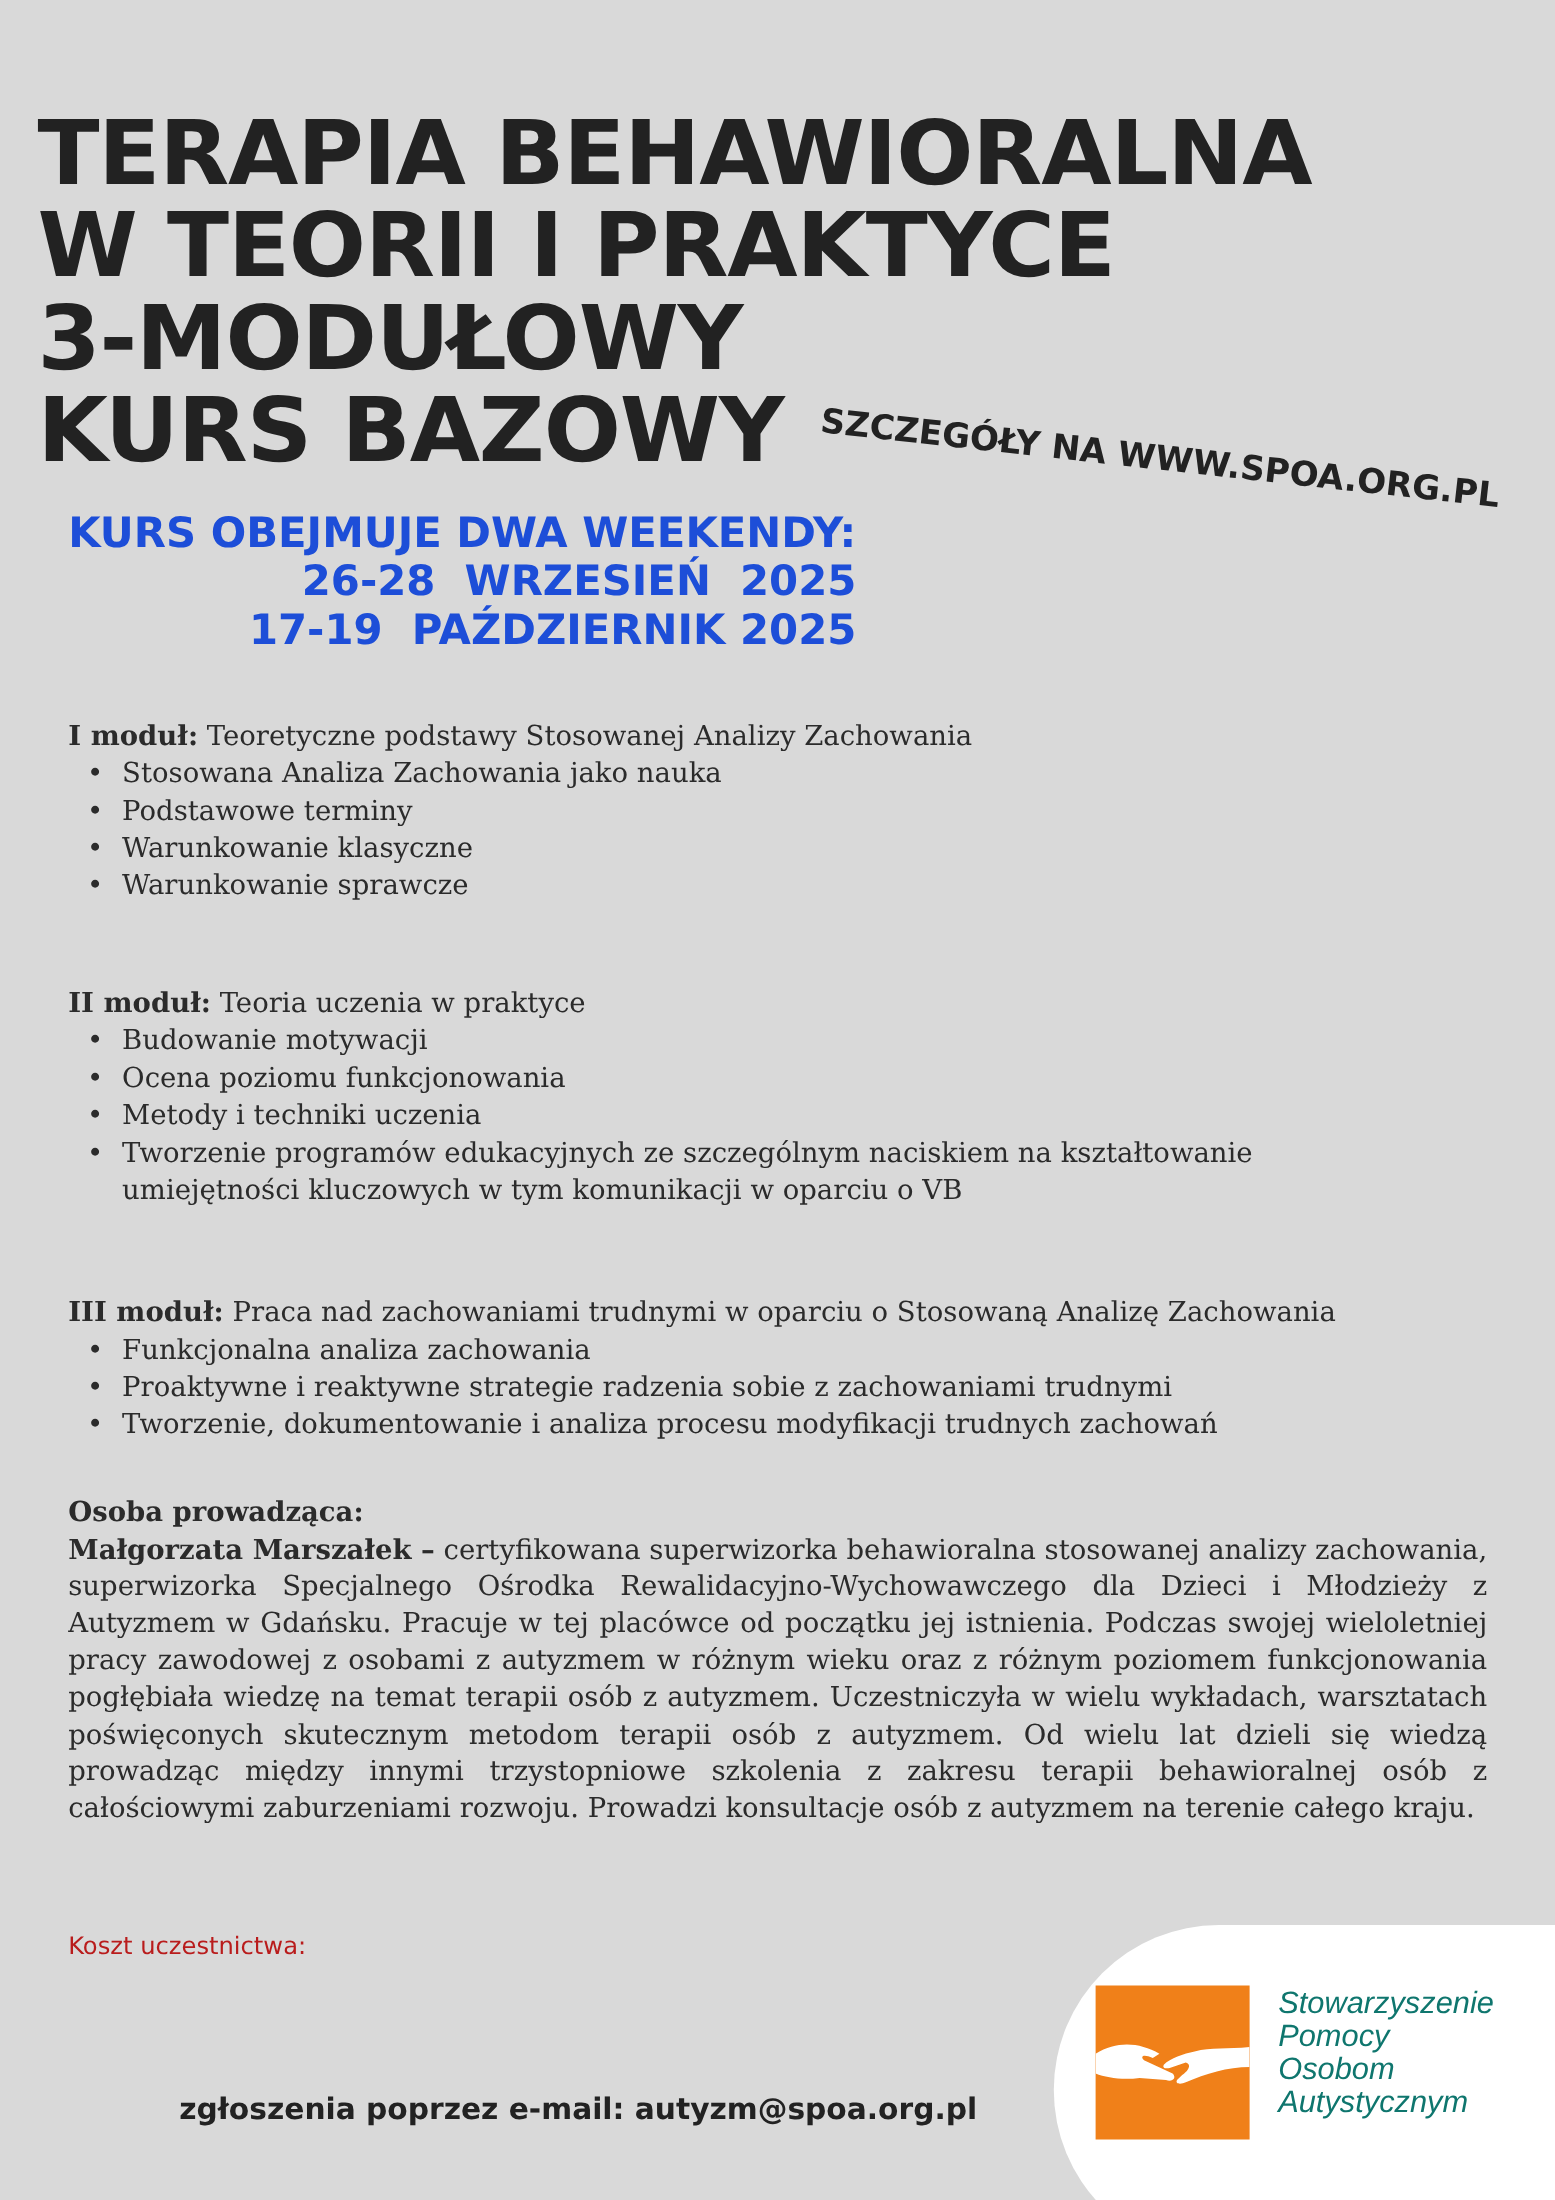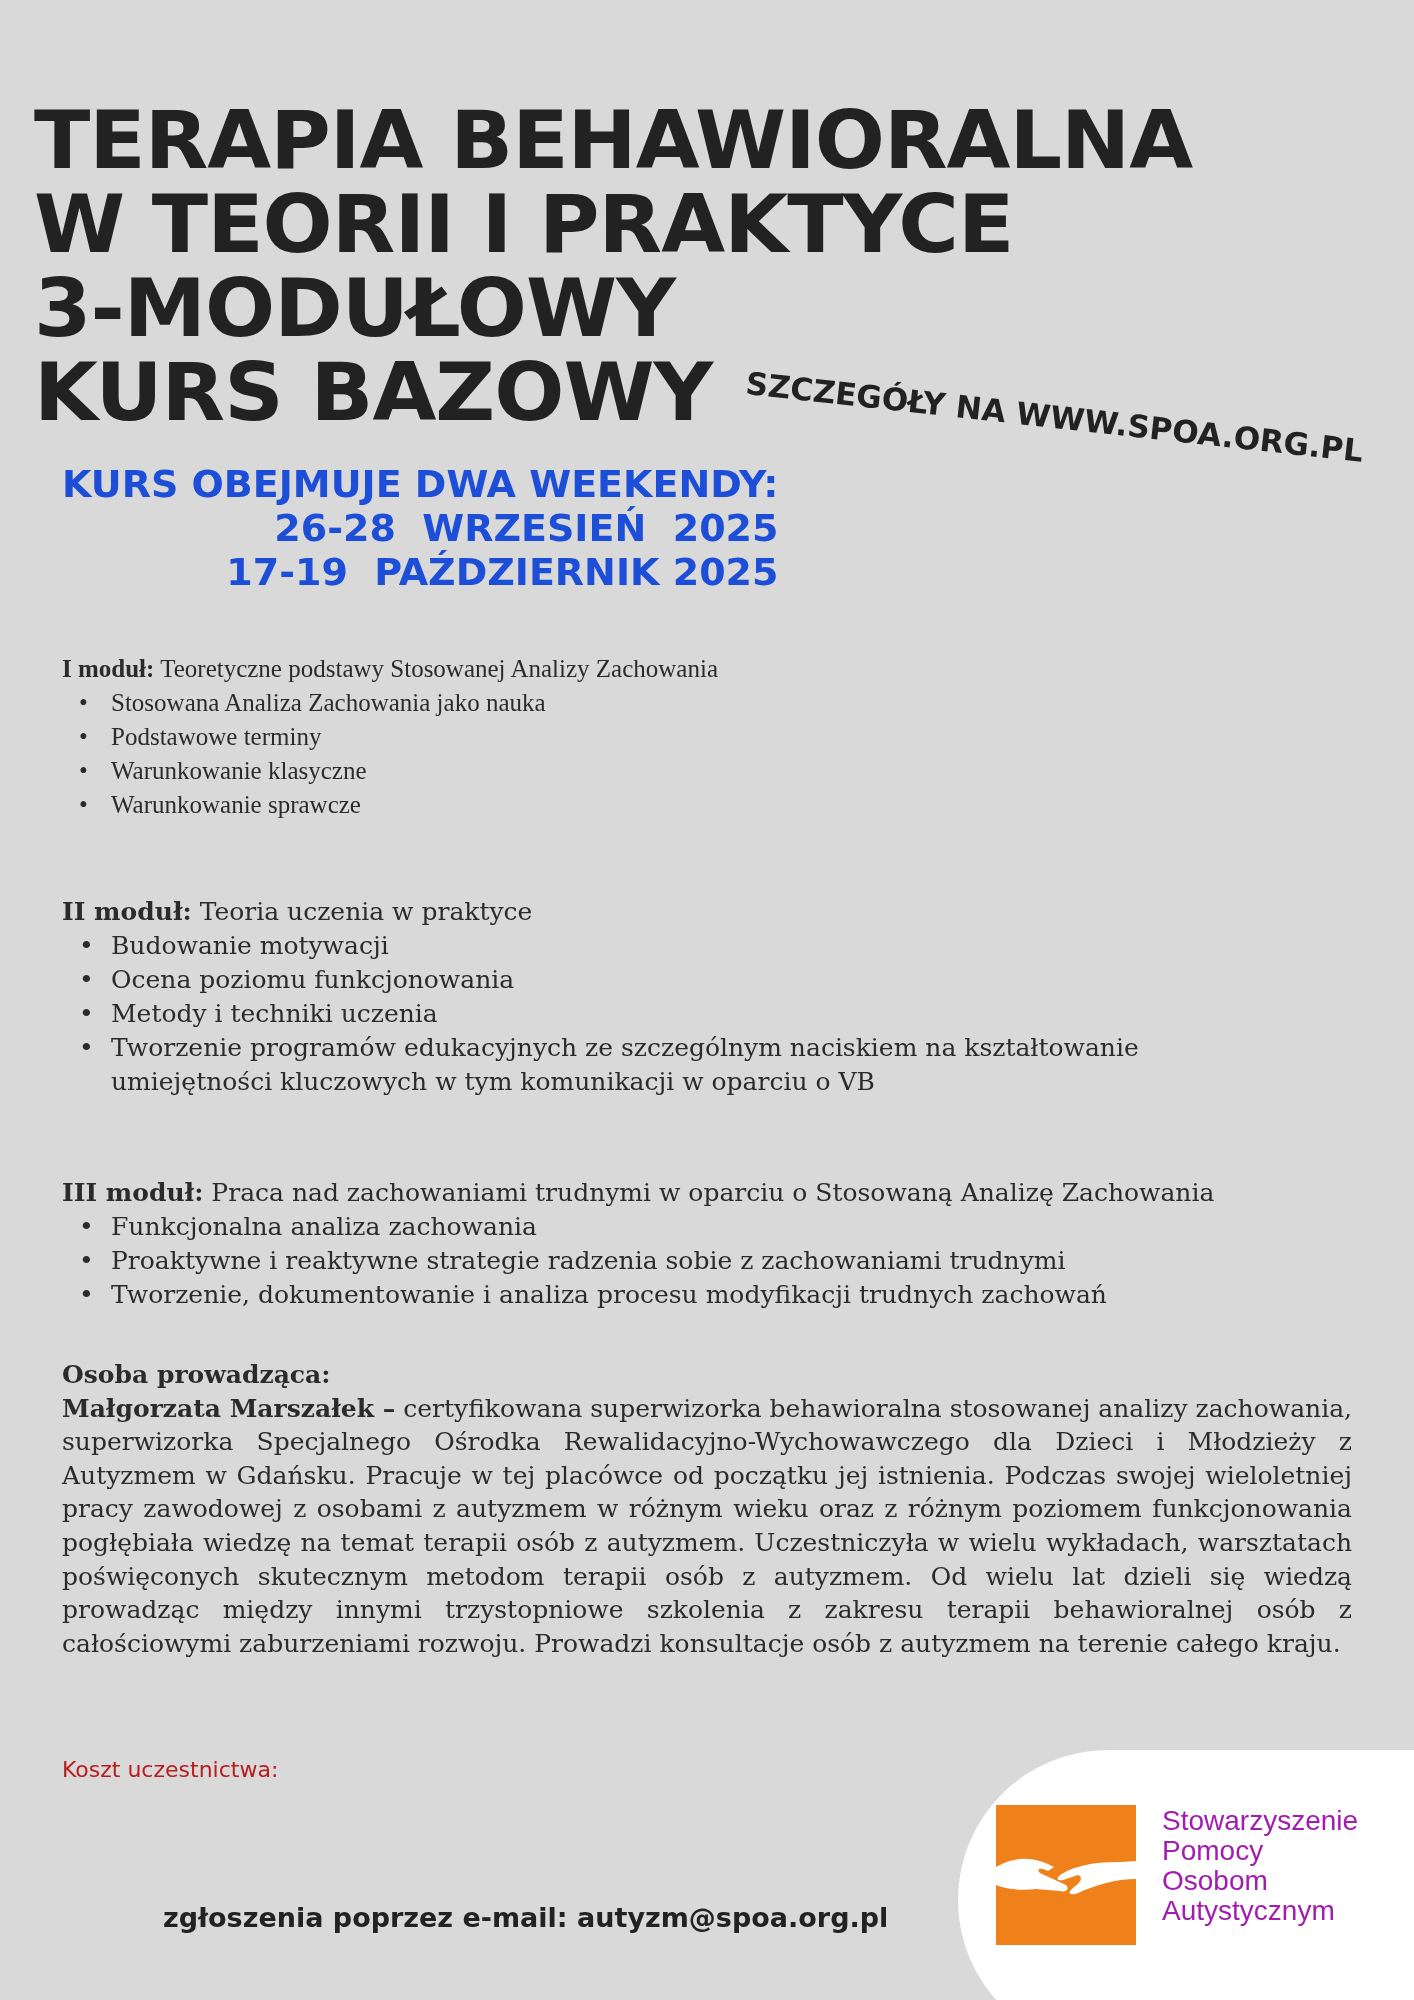--- a/index.html
+++ b/index.html
@@ -27,21 +27,21 @@
       font-size: 38px; line-height: 44px; color: #1d4ed8; white-space: pre; text-align: right;
     }
     .module { position: absolute; left: 62px; font-size: 25px; line-height: 34px; }
     .module .head { white-space: nowrap; }
     .module .head b { font-weight: bold; }
     .module ul { margin: 0; padding: 0 0 0 49px; list-style: none; }
     .module li { position: relative; }
     .module li::before {
       content: "•"; position: absolute; left: -32px; top: 0;
     }
-    .m1 { top: 652px; font-family: Liberation Serif, serif; }
+    .m1 { top: 652px; }
     .m2 { top: 895px; }
     .m3 { top: 1176px; }
     .instructor {
       position: absolute; left: 62px; top: 1358px; width: 1290px;
       font-size: 25px; line-height: 33.6px; text-align: justify;
     }
     .instructor .lab { font-weight: bold; display: block; }
     .instructor b { font-weight: bold; }
     .cost {
       position: absolute; left: 62px; top: 1752px;
@@ -54,21 +54,21 @@
     .logo-wrap {
       position: absolute; left: 958px; top: 1750px; width: 520px; height: 300px;
       background: #fff; border-radius: 240px 0 0 240px;
     }
     .logo-square {
       position: absolute; left: 996px; top: 1805px; width: 140px; height: 140px;
       background: #f08019;
     }
     .logo-text {
       position: absolute; left: 1162px; top: 1806px;
-      font-family: "Liberation Sans", sans-serif; font-size: 28px; line-height: 30px; color: #a21caf;
+      font-family: "Liberation Sans", sans-serif; font-size: 28px; line-height: 30px; color: #0f766e; font-style: italic;
     }
   </style>
 </head>
 <body>
 
 <h1 class="title">
   <div>TERAPIA BEHAWIORALNA</div>
   <div>W TEORII I PRAKTYCE</div>
   <div>3-MODUŁOWY</div>
   <div>KURS BAZOWY</div>

